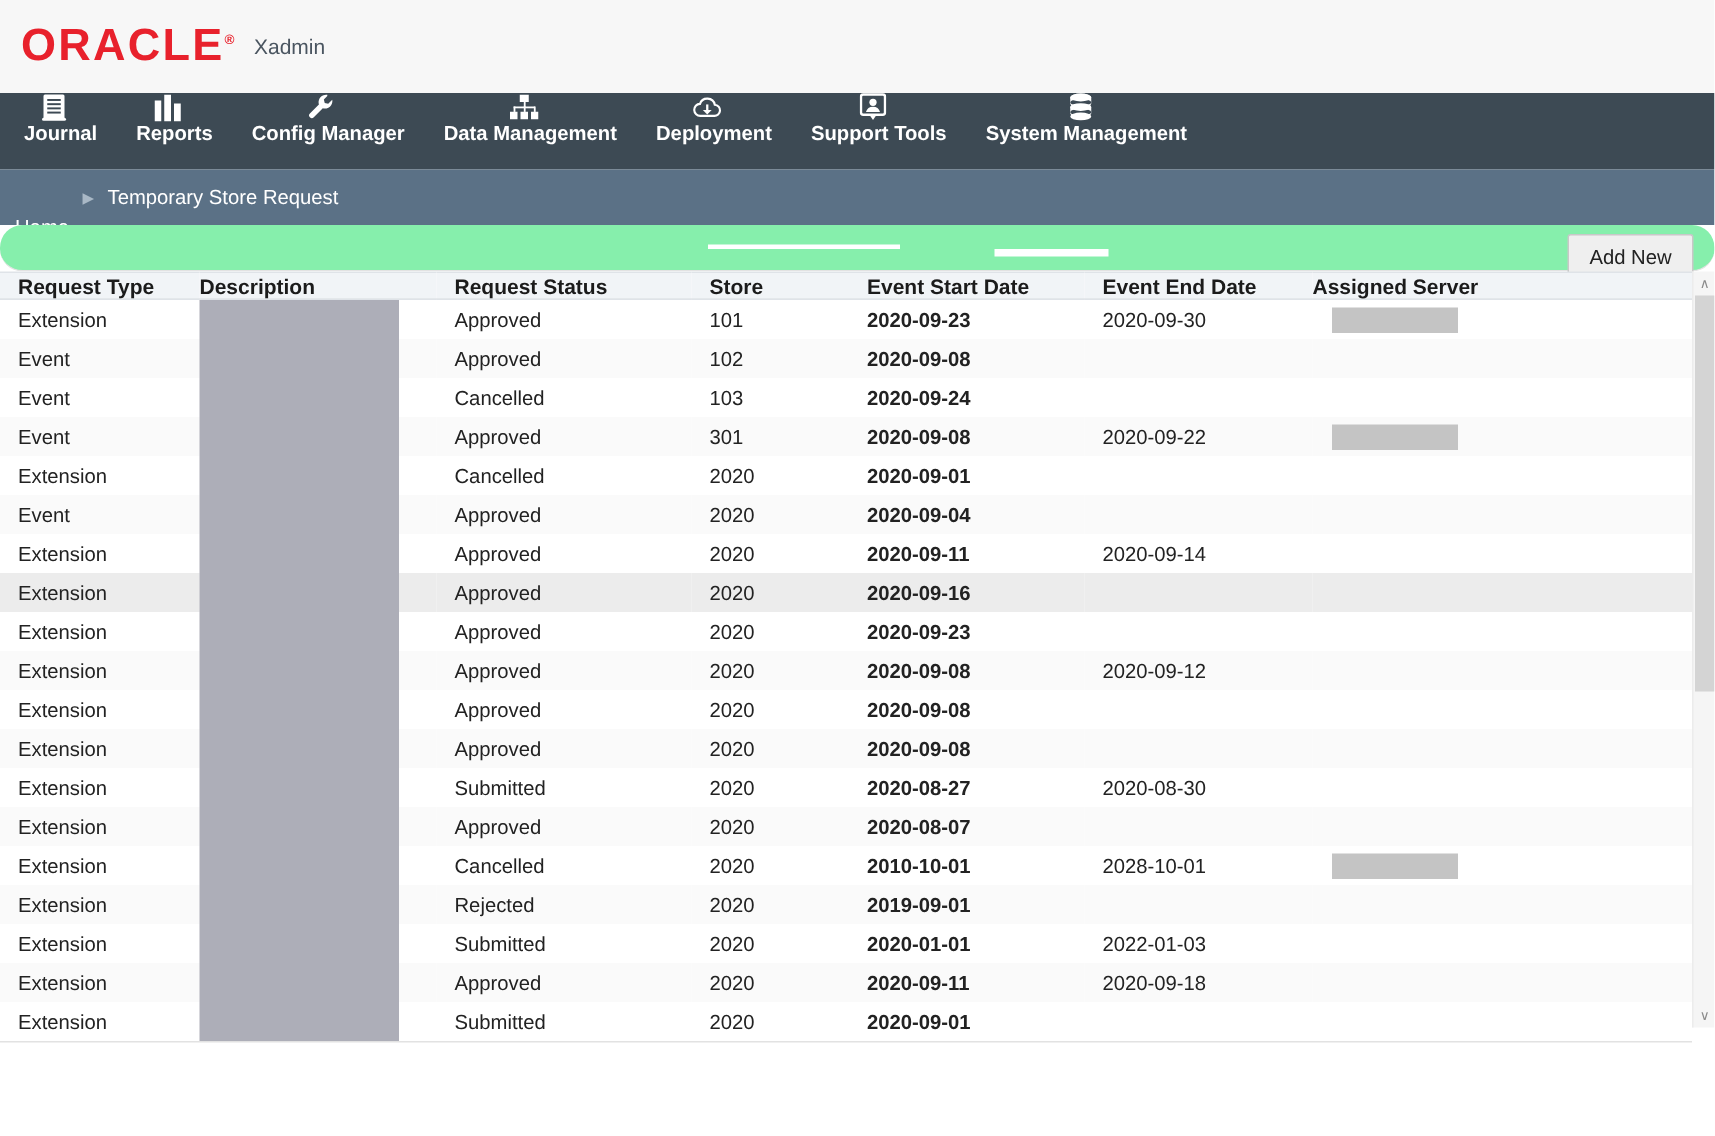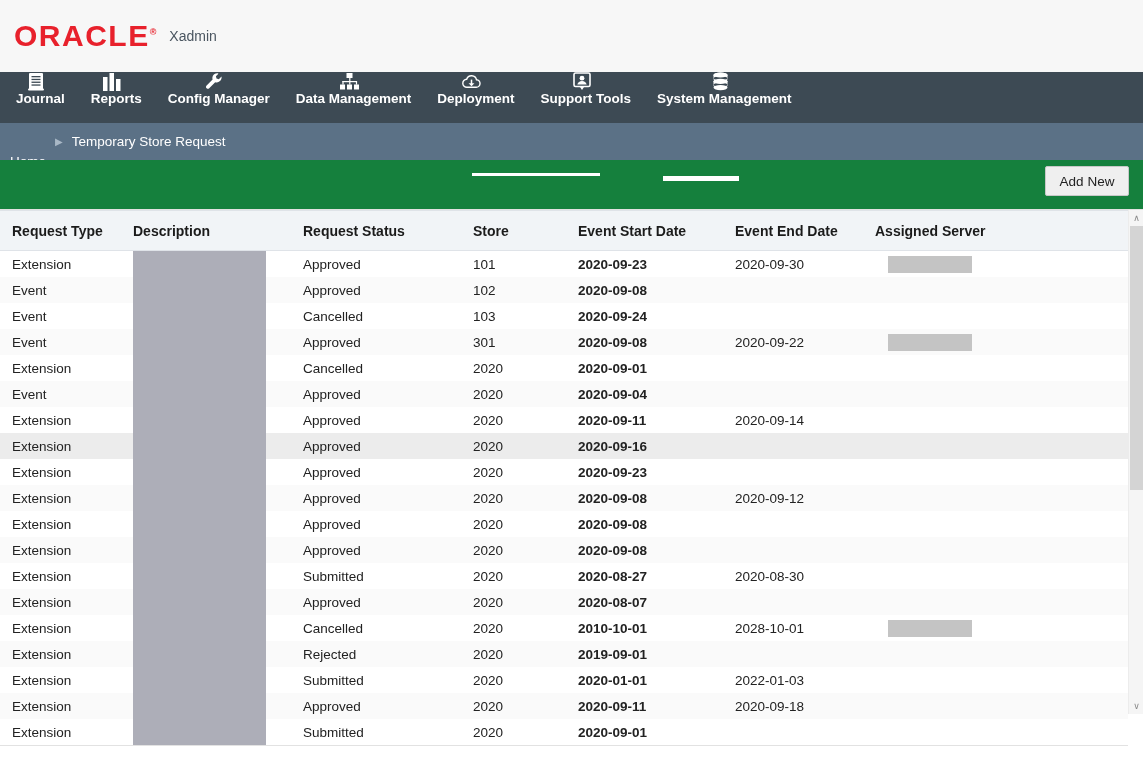--- a/index.html
+++ b/index.html
@@ -5,21 +5,21 @@
   * { margin:0; padding:0; box-sizing:border-box; }
   html, body {
     width:1143px; height:757px;
     background:#ffffff;
     font-family:"Liberation Sans", sans-serif;
     overflow:hidden;
   }
 
   
   .brandbar {
-    height:72px; background:#f7f7f7;
+    height:62px; background:#f7f7f7;
     display:flex; align-items:center; padding-left:14px;
   }
   .oracle-logo {
     font-size:30px; font-weight:bold; color:#e8212c;
     letter-spacing:1.5px; line-height:1;
     font-family:"Liberation Sans", sans-serif;
     position:relative; white-space:nowrap;
   }
   .oracle-reg {
     font-size:9px; vertical-align:super; letter-spacing:0;
@@ -51,23 +51,24 @@
     color:#ffffff; font-size:13.5px;
   }
   .bc-link { cursor:pointer;margin-top:40px; }
   .bc-sep {
     margin:0 9px; color:#a9b8c6; font-size:10px;
   }
   .bc-current { }
 
   
   .toolbar {
-    height:50px; background:#15803d;
+    height:31px; background:#86efac;
     border-bottom:1px solid #e2e2e2;
     position:relative;
+    border-radius:15px;
   }
   .ghost-field {
     position:absolute; background:#ffffff; height:3px;
   }
   .btn-addnew {
     position:absolute; right:14px; top:6px;
     width:84px; height:30px;
     background:#efefef; border:1px solid #c8c8c8;
     border-radius:2px;
     font-size:13.5px; color:#222; cursor:pointer;
@@ -75,21 +76,21 @@
   }
 
   
   .grid-wrap { position:relative; width:1143px; }
   table.grid { width:1128px; border-collapse:collapse; table-layout:fixed; }
   table.grid thead th {
     background:#f1f4f7;
     border-top:1px solid #dfe3e8;
     border-bottom:1px solid #dfe3e8;
     font-size:14px; font-weight:bold; color:#1b1b1b;
-    text-align:left; height:40px; padding:0 0 0 12px;
+    text-align:left; height:18px; padding:0 0 0 12px;
   }
   table.grid tbody td {
     height:26px; font-size:13.5px; color:#222;
     padding:0 0 0 12px; vertical-align:middle;
     border:none; white-space:nowrap;
   }
   tbody tr.odd  { background:#ffffff; }
   tbody tr.even { background:#fafafa; }
   tbody tr.sel  { background:#ececec; }
 

